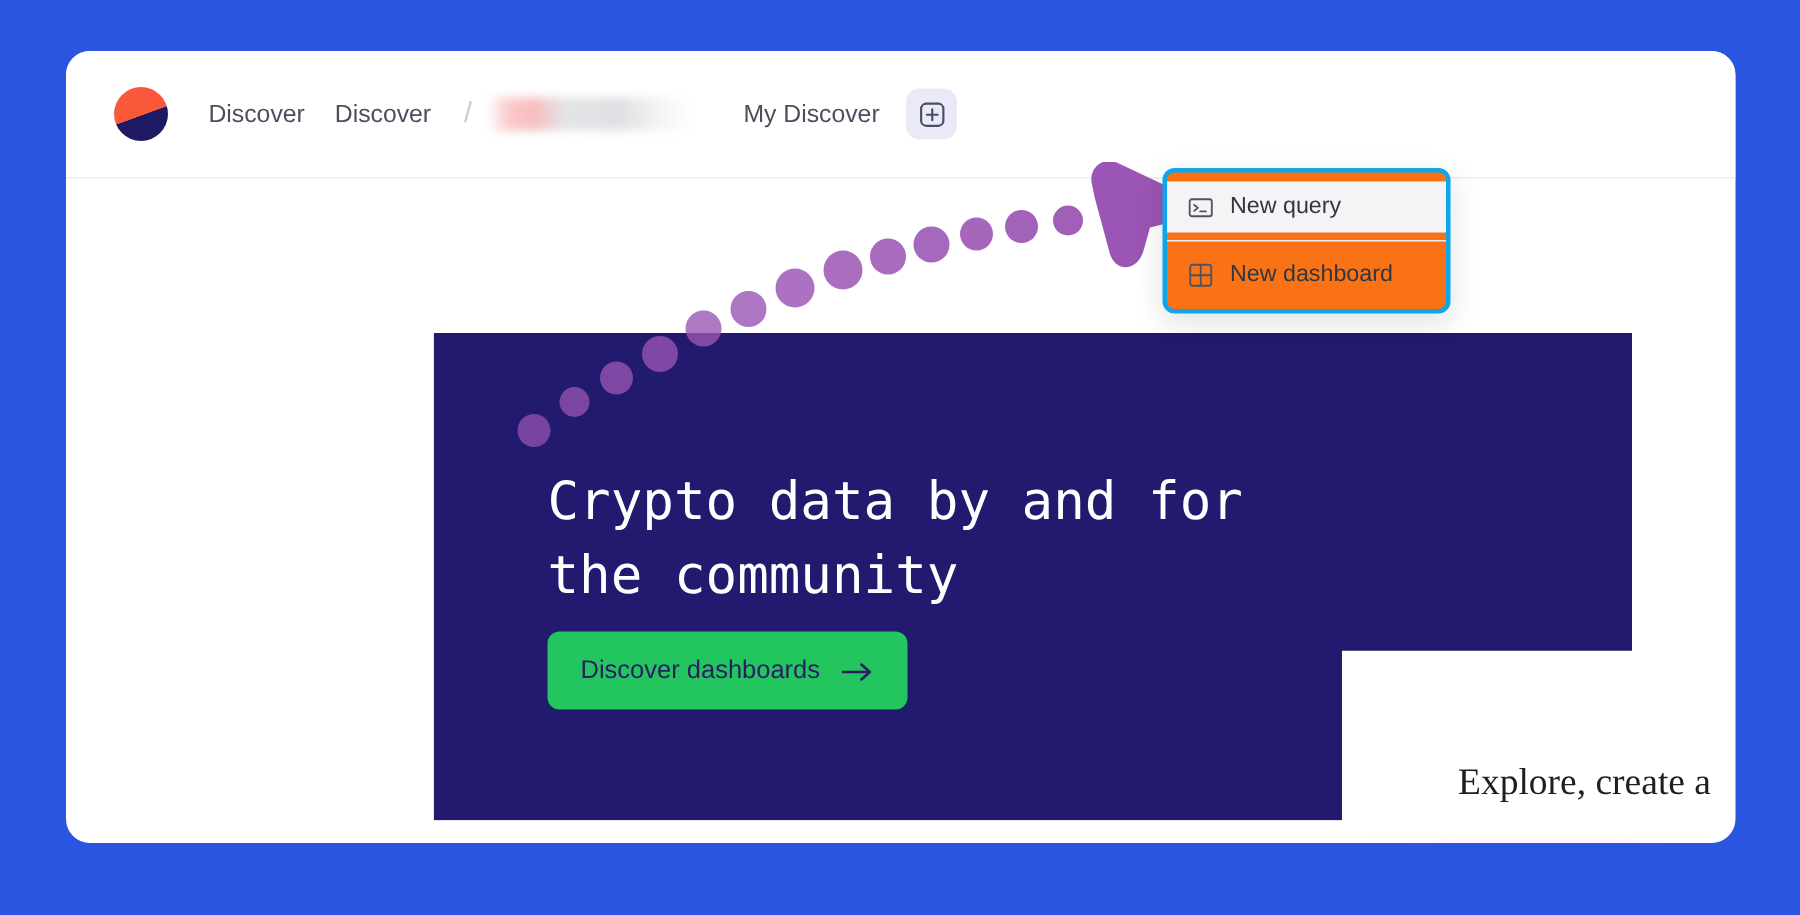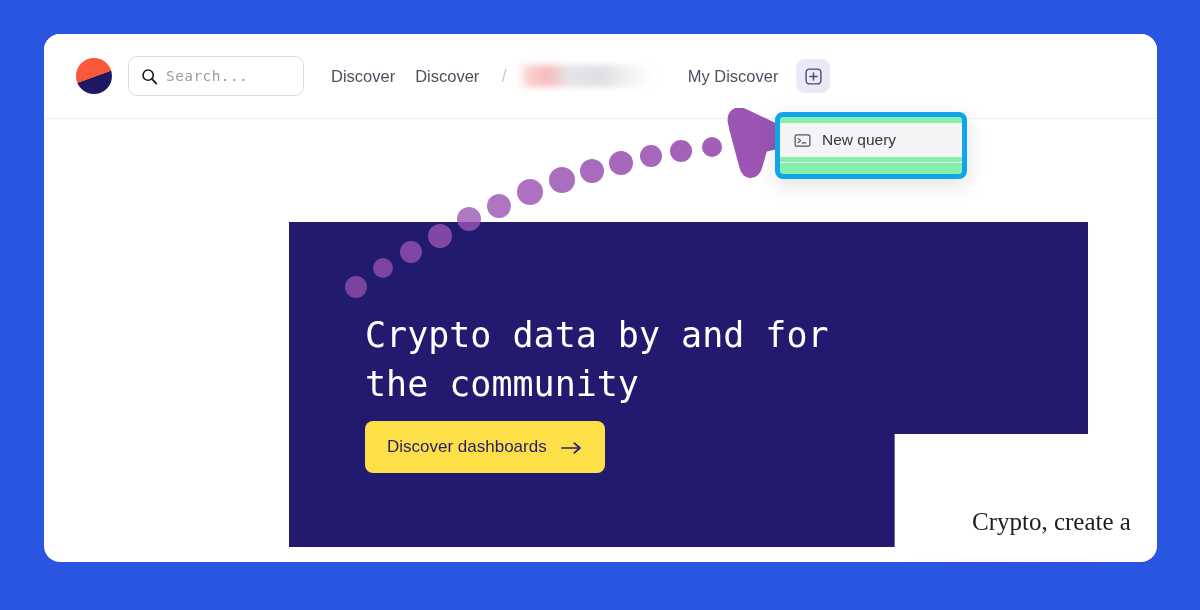--- a/index.html
+++ b/index.html
@@ -60,22 +60,22 @@
   .plus-btn {
     margin-left:18px; width:34px; height:34px; border-radius:9px;
     background:#e9e9f8; display:flex; align-items:center; justify-content:center;
     cursor:pointer;
   }
   .plus-glyph { width:19px; height:19px; display:block; }
 
   
   .dropdown {
     position:absolute; left:775px; top:112px; width:192px;
-    background:#86efac; border-radius:8px;
-    border:5px solid #0ea5e9;
+    background:#f97316; border-radius:8px;
+    border:3px solid #0ea5e9;
     box-shadow:0 6px 20px rgba(20,20,50,0.13);
     padding:6px 0 6px 0; z-index:40;
   }
   .menu-item {
     display:flex; align-items:center; gap:11px;
     height:34px; padding:0 14px; cursor:pointer;
     font-size:15.5px; color:#33363f;
   }
   .menu-item.hover { background:#f4f4f6; }
   .menu-ico { width:17px; height:17px; flex:0 0 auto; display:block; }
@@ -90,21 +90,21 @@
   }
   .hero-title {
     position:absolute; left:76px; top:62px; width:560px;
     font-family:"DejaVu Sans Mono","Liberation Mono", monospace;
     font-size:35px; line-height:1.40; color:#ffffff; font-weight:400;
     letter-spacing:0px; white-space:pre-line;margin-top:27px;
   }
   .hero-cta {
     position:absolute; left:76px; top:199px;
     height:52px; padding:0 22px; border-radius:8px;
-    background:#fde047; color:#2a1d63;
+    background:#22c55e; color:#2a1d63;
     display:flex; align-items:center; gap:14px;
     font-size:17px; cursor:pointer; border:none;
     font-family:"Liberation Sans", sans-serif;
   }
   .cta-arrow { width:22px; height:14px; display:block; }
 
   
   .explore-line {
     position:absolute; left:928px; top:474px;
     font-family:"Liberation Serif","DejaVu Serif", serif;
@@ -124,29 +124,20 @@
 <body>
 
 <div id="root">
 
   <div class="app-card">
 
     <div class="navbar">
 
       <div class="logo"></div>
 
-      <div class="search-box">
-        <span class="search-icon">
-          <svg viewBox="0 0 20 20" width="17" height="17">
-            <circle cx="8.4" cy="8.4" r="6" fill="none" stroke="#1a1a1f" stroke-width="1.9"></circle>
-            <line x1="12.8" y1="12.8" x2="18" y2="18.4" stroke="#1a1a1f" stroke-width="2.1" stroke-linecap="round"></line>
-          </svg>
-        </span>
-        <span class="search-ph">Search...</span>
-      </div>
 
       <div class="nav-links">
         <span class="nav-link">Discover</span>
         <span class="nav-link">Discover</span>
         <span class="nav-sep">/</span>
         <span class="blurred-pill"></span>
         <span class="nav-mycreations">My Discover</span>
         <span class="plus-btn">
           <span class="plus-glyph">
             <svg viewBox="0 0 20 20" width="19" height="19">
@@ -168,36 +159,46 @@
           <svg viewBox="0 0 24 14" width="22" height="14">
             <line x1="1" y1="7" x2="20" y2="7" stroke="#2a1d63" stroke-width="1.9" stroke-linecap="round"></line>
             <polyline points="14.5,1.6 20.6,7 14.5,12.4" fill="none" stroke="#2a1d63" stroke-width="1.9" stroke-linecap="round" stroke-linejoin="round"></polyline>
           </svg>
         </span>
       </div>
     </div>
 
     <div class="pink-wash"></div>
 
-    <div class="explore-line">Crypto, create a</div>
+    <div class="explore-line">Explore, create a</div>
 
   </div>
 
   <div class="dropdown">
     <div class="menu-item hover">
       <span class="menu-ico">
         <svg viewBox="0 0 18 18" width="17" height="17">
           <rect x="1.2" y="3.0" width="15.6" height="12.0" rx="1.6" fill="none" stroke="#50525e" stroke-width="1.3"></rect>
           <polyline points="4.4,7.0 7.0,9.1 4.4,11.2" fill="none" stroke="#50525e" stroke-width="1.3" stroke-linecap="round" stroke-linejoin="round"></polyline>
           <line x1="8.6" y1="11.6" x2="12.6" y2="11.6" stroke="#50525e" stroke-width="1.3" stroke-linecap="round"></line>
         </svg>
       </span>
       <span>New query</span>
     </div>
     <div class="menu-div"></div>
+    <div class="menu-item">
+      <span class="menu-ico">
+        <svg viewBox="0 0 18 18" width="17" height="17">
+          <rect x="1.6" y="1.6" width="14.8" height="14.8" rx="1.6" fill="none" stroke="#50525e" stroke-width="1.3"></rect>
+          <line x1="9" y1="1.6" x2="9" y2="16.4" stroke="#50525e" stroke-width="1.3"></line>
+          <line x1="1.6" y1="9" x2="16.4" y2="9" stroke="#50525e" stroke-width="1.3"></line>
+        </svg>
+      </span>
+      <span>New dashboard</span>
+    </div>
   </div>
 
   <div class="trail">
     <div id="dots">
         <div class="dot" style="width: 22px; height: 22px; left: 345px; top: 276px; background: rgb(155, 85, 180); opacity: 0.72;"></div>
         <div class="dot" style="width: 20px; height: 20px; left: 373px; top: 258px; background: rgb(155, 85, 180); opacity: 0.74;"></div>
         <div class="dot" style="width: 22px; height: 22px; left: 400px; top: 241px; background: rgb(155, 85, 180); opacity: 0.76;"></div>
         <div class="dot" style="width: 24px; height: 24px; left: 428px; top: 224px; background: rgb(155, 85, 180); opacity: 0.78;"></div>
         <div class="dot" style="width: 24px; height: 24px; left: 457px; top: 207px; background: rgb(155, 85, 180); opacity: 0.79;"></div>
         <div class="dot" style="width: 24px; height: 24px; left: 487px; top: 194px; background: rgb(155, 85, 180); opacity: 0.81;"></div>

